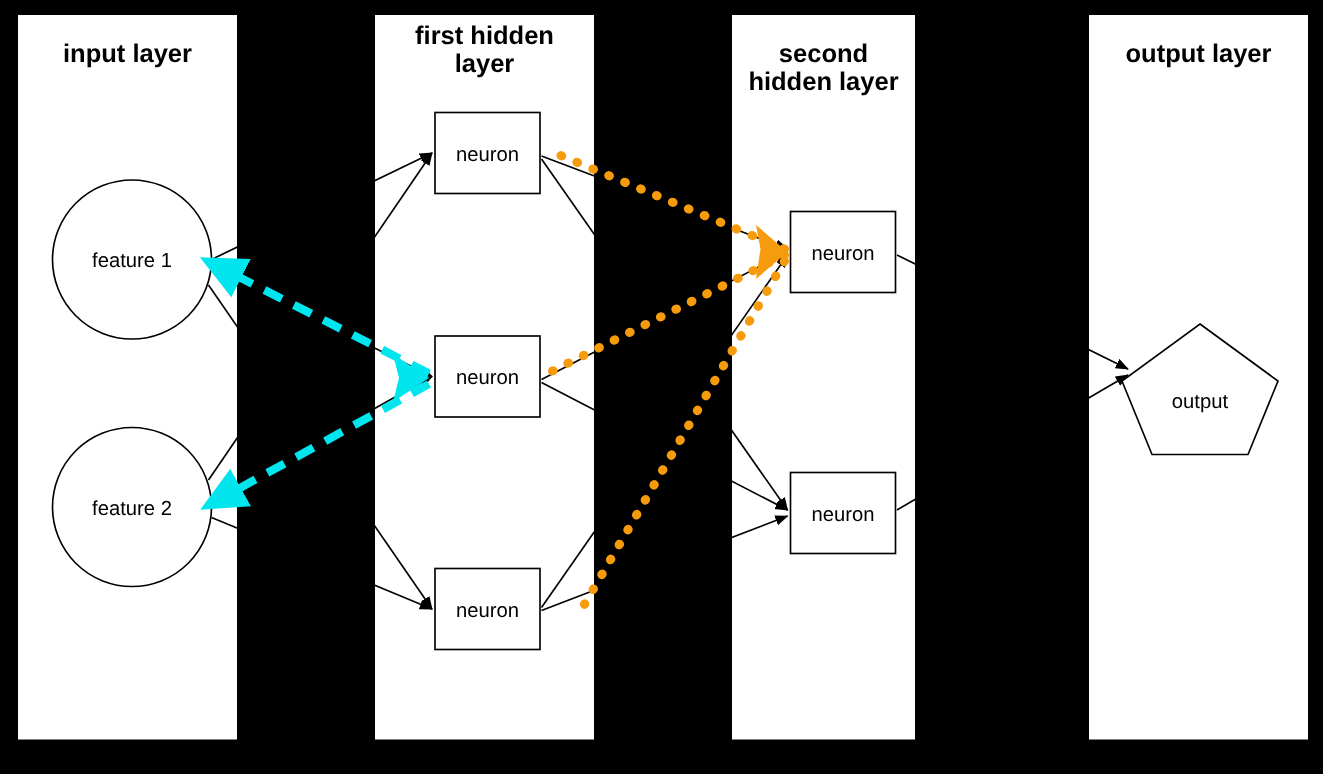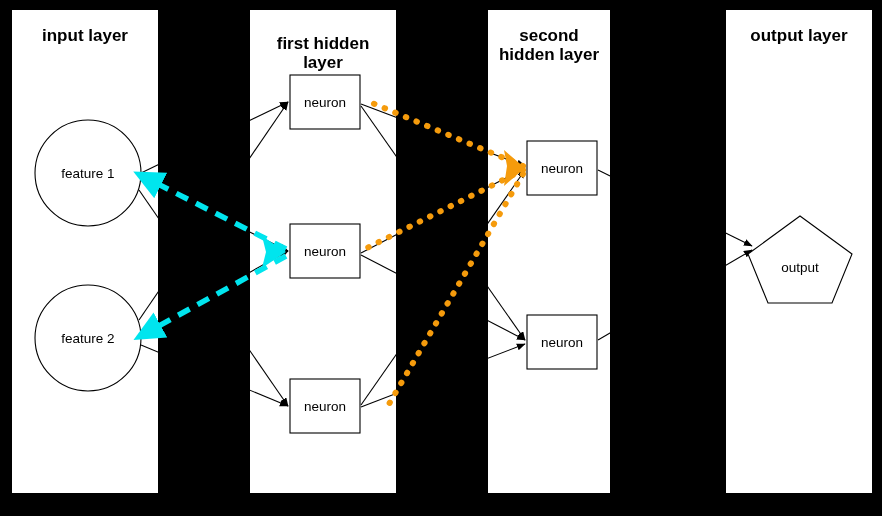--- a/index.html
+++ b/index.html
@@ -57,21 +57,21 @@
 </head>
 <body>
 
 <div id="stage">
 
   <div class="panel" style="left:12px; top:10px; width:146px; height:483px;">
     <div class="panel-title" style="top:16px;">input layer</div>
   </div>
 
   <div class="panel" style="left:250px; top:10px; width:146px; height:483px;">
-    <div class="panel-title" style="top:24px;">first hidden
+    <div class="panel-title" style="top:4px;">first hidden
 layer</div>
   </div>
 
   <div class="panel" style="left:488px; top:10px; width:122px; height:483px;">
     <div class="panel-title" style="top:16px;">second
 hidden layer</div>
   </div>
 
   <div class="panel" style="left:726px; top:10px; width:146px; height:483px;">
     <div class="panel-title" style="top:16px;">output layer</div>

